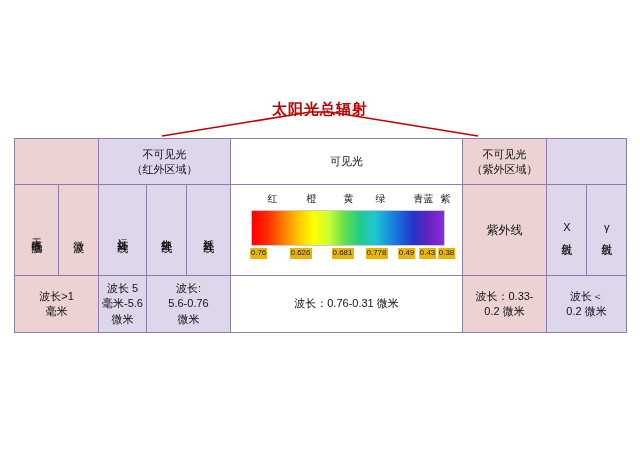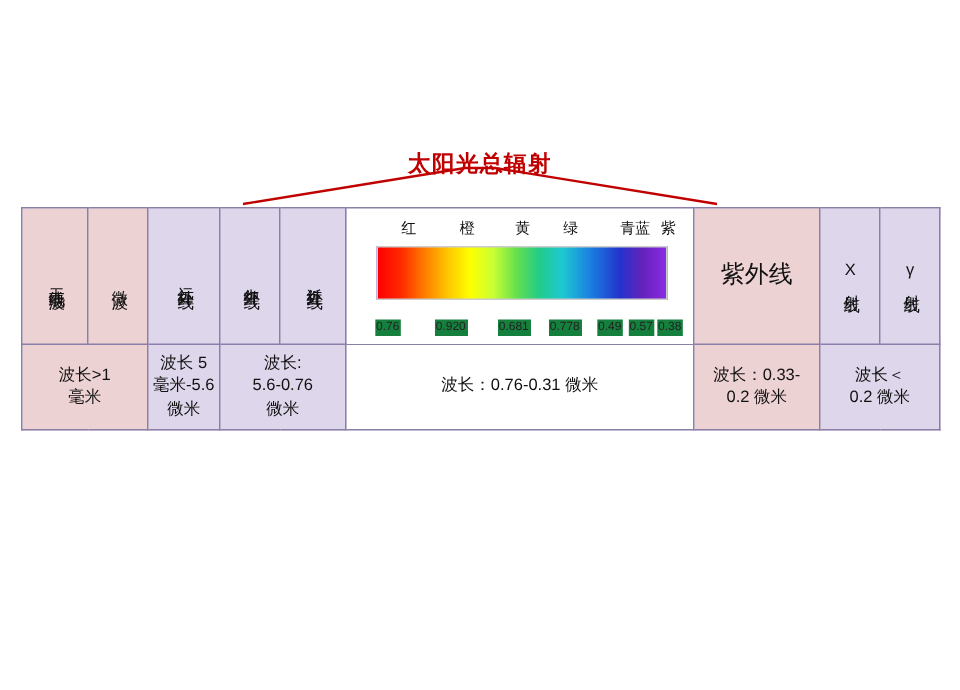--- a/index.html
+++ b/index.html
@@ -131,30 +131,30 @@
   }
   .ticks {
     position: absolute;
     left: 0;
     top: 56px;
     width: 216px;
     height: 18px;
   }
   .ticks span {
     position: absolute;
-    top: 11px;
+    top: 0;
     transform: translateX(-50%);
     font-size: 8px;
     color: #222;
-    background: #15803d;
+    background: #eab308;
     padding: 0 1px;
     white-space: nowrap;
   }
 
-  .uv-label { font-size: 16px; }
+  .uv-label { font-size: 12px; }
   .wave-text { font-size: 11px; line-height: 1.4; }
 </style>
 </head>
 <body>
 
 <div id="stage">
 
   <div class="title-wrap">
     <div class="title-text">太阳光总辐射</div>
     <svg class="bracket" viewBox="0 0 320 32">
@@ -169,20 +169,33 @@
       <col style="width:48px">
       <col style="width:40px">
       <col style="width:44px">
       <col style="width:232px">
       <col style="width:84px">
       <col style="width:40px">
       <col style="width:40px">
     </colgroup>
 
     <tbody>
+        <tr class="hdr">
+      <td class="pink" colspan="2"></td>
+      <td class="lav" colspan="3">
+        <div>不可见光</div>
+        <div>（红外区域）</div>
+      </td>
+      <td class="white">可见光</td>
+      <td class="pink">
+        <div>不可见光</div>
+        <div>（紫外区域）</div>
+      </td>
+      <td class="lav" colspan="2"></td>
+    </tr>
 
     <tr class="vert-row">
       <td class="pink">
         <span class="vertical">无线电波</span>
       </td>
       <td class="pink">
         <span class="vertical">微波</span>
       </td>
       <td class="lav">
         <span class="vertical">远红外线</span>
@@ -200,25 +213,25 @@
             <span style="left:34px">红</span>
             <span style="left:73px">橙</span>
             <span style="left:110px">黄</span>
             <span style="left:142px">绿</span>
             <span style="left:185px">青蓝</span>
             <span style="left:207px">紫</span>
           </div>
           <div class="bar"></div>
           <div class="ticks">
             <span style="left:20px">0.76</span>
-            <span style="left:62px">0.920</span>
+            <span style="left:62px">0.626</span>
             <span style="left:104px">0.681</span>
             <span style="left:138px">0.778</span>
             <span style="left:168px">0.49</span>
-            <span style="left:189px">0.57</span>
+            <span style="left:189px">0.43</span>
             <span style="left:208px">0.38</span>
           </div>
         </div>
       </td>
 
       <td class="pink">
         <span class="uv-label">紫外线</span>
       </td>
       <td class="lav">
         <span class="vertical">X射线</span>

